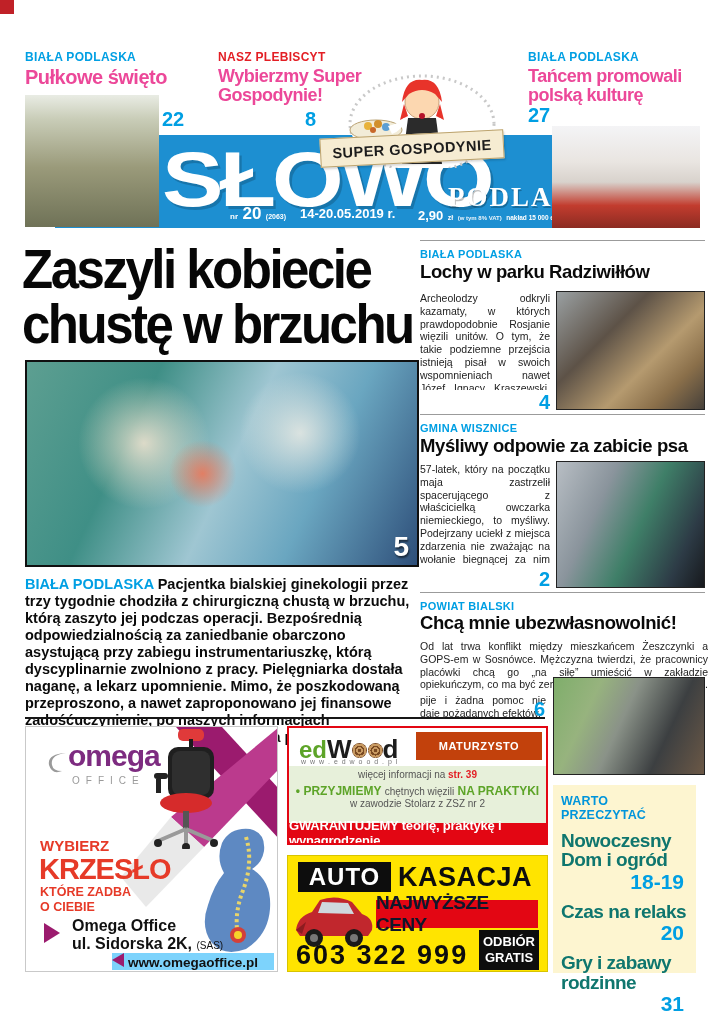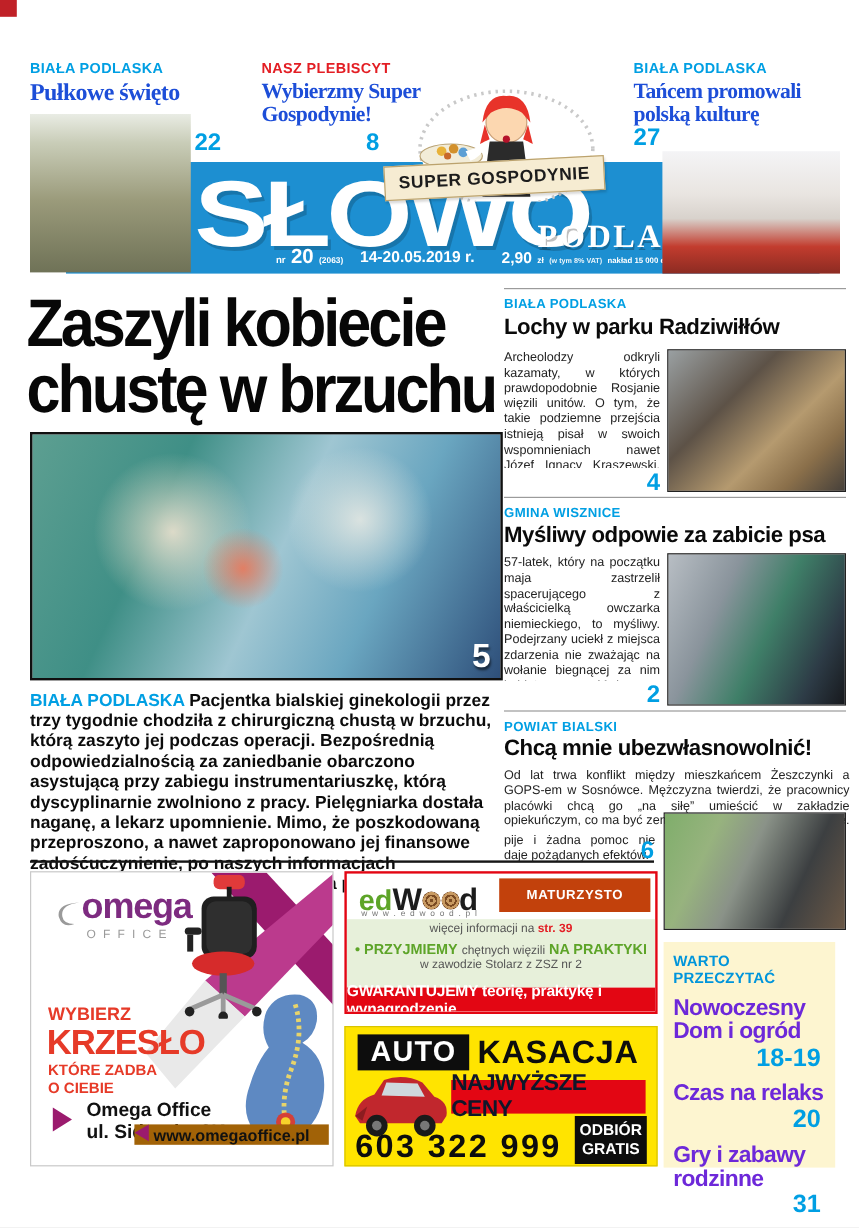--- a/index.html
+++ b/index.html
@@ -2,21 +2,21 @@
 <html><head>
 <meta charset="utf-8">
 <style>
   html,body{margin:0;padding:0;background:#e8e8e8;}
   #page{position:relative;width:716px;height:1023px;background:#ffffff;overflow:hidden;
         font-family:"Liberation Sans",sans-serif;color:#111;margin:0 auto;}
   .abs{position:absolute;}
   .kicker{font-weight:bold;font-size:12px;letter-spacing:.3px;}
   .c-cyan{color:#009fe3;}
   .c-red{color:#e31e24;}
-  .teaser-title{font-weight:bold;font-size:18px;line-height:1.05;letter-spacing:-.5px;color:#1d4ed8;font-family:Liberation Serif, serif;}
+  .teaser-title{font-weight:bold;font-size:18px;line-height:1.05;letter-spacing:-.5px;color:#ec4899;}
   .pagenum{font-weight:bold;font-size:20px;color:#009fe3;}
   .band{background:#1d8fd1;}
   .logo-slowo{color:#fff;font-weight:bold;font-size:72px;letter-spacing:-3px;
               transform:scale(1.28,1.08);transform-origin:left top;line-height:1;
               text-shadow:2px 3px 0 rgba(0,0,0,.18);}
   .logo-podlasia{color:#fff;font-family:"Liberation Serif",serif;font-weight:bold;
                  font-size:27px;letter-spacing:2px;text-shadow:1px 2px 0 rgba(0,0,0,.25);}
   .band-info{color:#fff;font-weight:bold;white-space:nowrap;}
   .issn{color:#eaf4fb;font-size:6.5px;writing-mode:vertical-rl;transform:rotate(180deg);letter-spacing:.5px;}
   .headline-main{font-weight:bold;font-size:51px;line-height:.98;letter-spacing:-2.5px;color:#070707;
@@ -25,21 +25,21 @@
   .art-title{font-weight:bold;font-size:18.5px;letter-spacing:-.4px;color:#0a0a0a;line-height:1;white-space:nowrap;}
   .art-body{font-size:10.5px;line-height:1.22;color:#222;text-align:justify;overflow:hidden;}
   .rule{background:#9b9b9b;height:1px;}
   .hr-main{background:#161616;height:2px;}
   .ph-border{border:2px solid #101010;box-sizing:border-box;}
   .ph-border-thin{border:1px solid #222;box-sizing:border-box;}
   .photo-page{position:absolute;right:8px;bottom:2px;color:#fff;font-weight:bold;font-size:28px;
               text-shadow:1px 2px 2px rgba(0,0,0,.55);}
   .warto{background:#fdf5d0;box-sizing:border-box;padding:9px 8px;}
   .warto-title{color:#0095db;font-weight:bold;font-size:12.5px;letter-spacing:.2px;}
-  .warto-item{color:#6d28d9;font-weight:bold;font-size:19px;line-height:1.02;letter-spacing:-.5px;margin-top:9px;}
+  .warto-item{color:#0f766e;font-weight:bold;font-size:19px;line-height:1.02;letter-spacing:-.5px;margin-top:9px;}
   .warto-page{color:#009fe3;font-weight:bold;font-size:21px;text-align:right;padding-right:4px;line-height:1.1;}
   .ad{box-sizing:border-box;}
   .omega{border:1px solid #c9c9c9;background:#fff;overflow:hidden;}
   .omega-logo{color:#7d2b80;font-weight:bold;font-size:30px;letter-spacing:-1px;margin-top:29px;}
   .omega-office{color:#9a9a9a;font-size:10px;letter-spacing:6px;}
   .omega-red{color:#e63a28;font-weight:bold;}
   .edwood{border:2px solid #e30613;background:#fff;overflow:hidden;}
   .ed-green{color:#5da428;font-weight:bold;}
   .ed-gray{color:#555;}
   .maturzysto{background:#c2410c;color:#fff;font-weight:bold;font-size:11px;
@@ -217,21 +217,21 @@
     <div class="abs omega-red" style="left:14px;top:110px;font-size:15px;">WYBIERZ</div>
     <div class="abs omega-red" style="left:13px;top:126px;font-size:29px;letter-spacing:-1px;">KRZESŁO</div>
     <div class="abs omega-red" style="left:14px;top:158px;font-size:12.5px;">KTÓRE ZADBA</div>
     <div class="abs omega-red" style="left:14px;top:173px;font-size:12.5px;">O CIEBIE</div>
     <span class="abs flag" style="left:18px;top:196px;border-width:10px 0 10px 16px;border-color:transparent transparent transparent #9b1b6e;"></span>
     <div class="abs" style="left:46px;top:190px;font-weight:bold;font-size:16px;">Omega Office</div>
     <div class="abs" style="left:46px;top:208px;font-weight:bold;font-size:16px;">
       <span>ul. Sidorska 2K,</span>
       <span style="font-size:10px;font-weight:normal;">(SAS)</span>
     </div>
-    <div class="abs" style="left:86px;top:210px;width:162px;height:17px;background:#a16207;">
+    <div class="abs" style="left:86px;top:226px;width:162px;height:17px;background:#7dd3fc;">
       <span class="flag" style="border-width:7px 12px 7px 0;border-color:transparent #9b1b6e transparent transparent;margin-right:4px;"></span><span style="font-weight:bold;font-size:13.5px;">www.omegaoffice.pl</span>
     </div>
   </div>
 
   <div class="abs ad edwood" style="left:287px;top:726px;width:261px;height:119px;">
     <div class="abs" style="left:10px;top:6px;font-size:26px;text-align:right;">
       <span class="ed-green" style="font-size:24px;">ed</span><span style="font-weight:bold;color:#1c1c1c;">W</span><span style="display:inline-block;width:15px;height:15px;border-radius:50%;
         background:repeating-radial-gradient(circle,#7a4a23 0 1.5px,#c89a62 1.5px 3.5px);vertical-align:baseline;"></span><span style="display:inline-block;width:15px;height:15px;border-radius:50%;
         background:repeating-radial-gradient(circle,#7a4a23 0 1.5px,#c89a62 1.5px 3.5px);vertical-align:baseline;margin-left:1px;"></span><span style="font-weight:bold;color:#1c1c1c;">d</span>
     </div>

